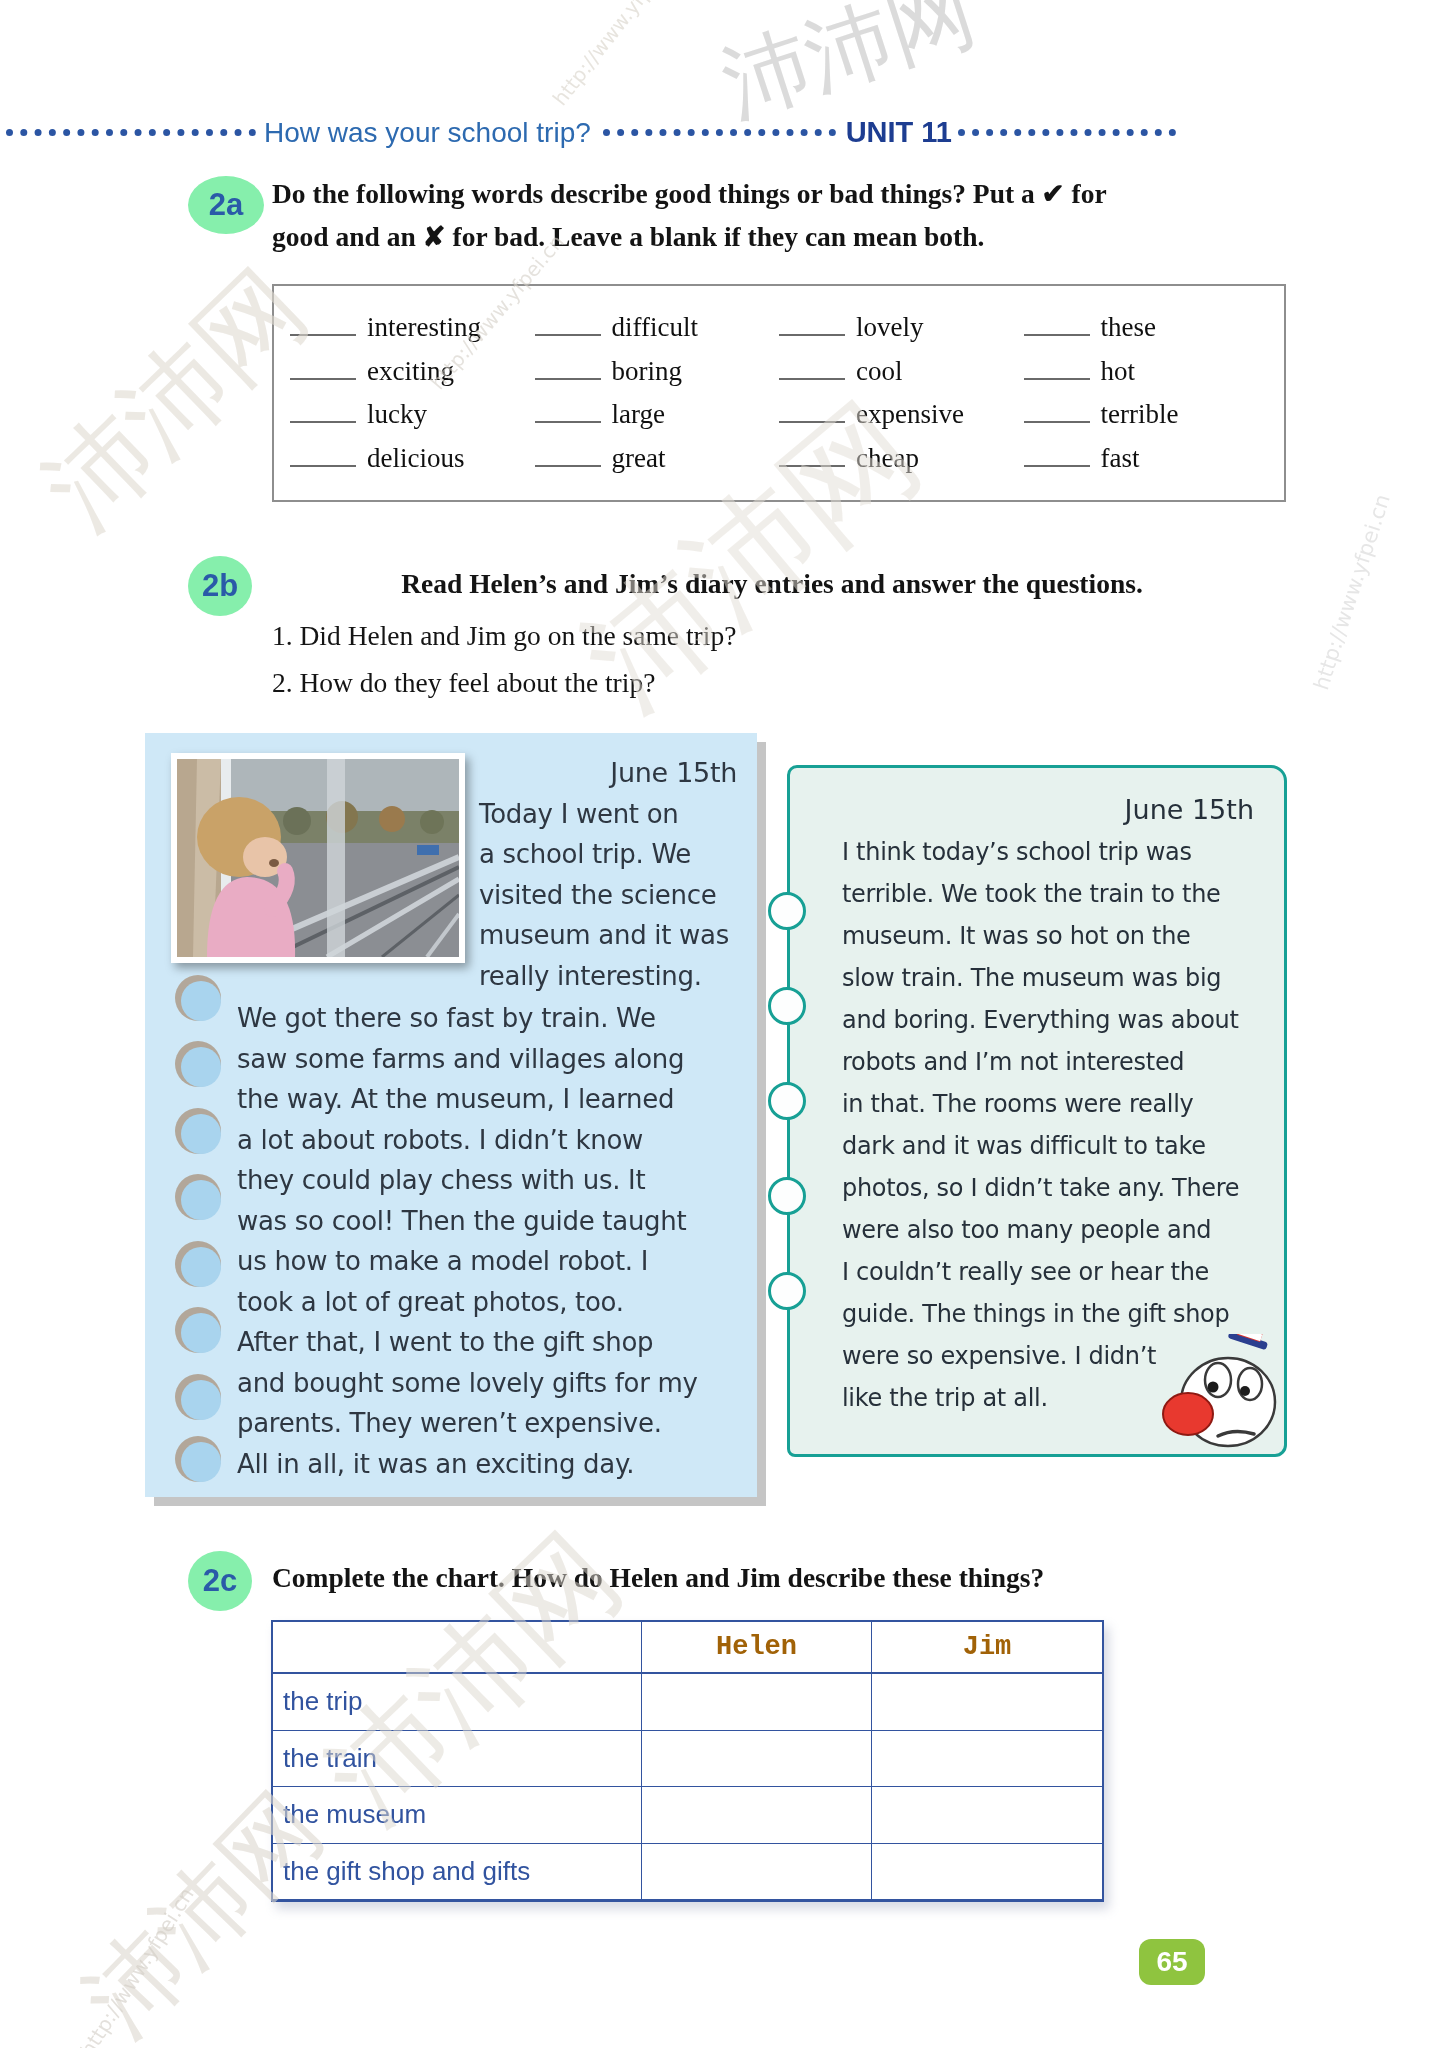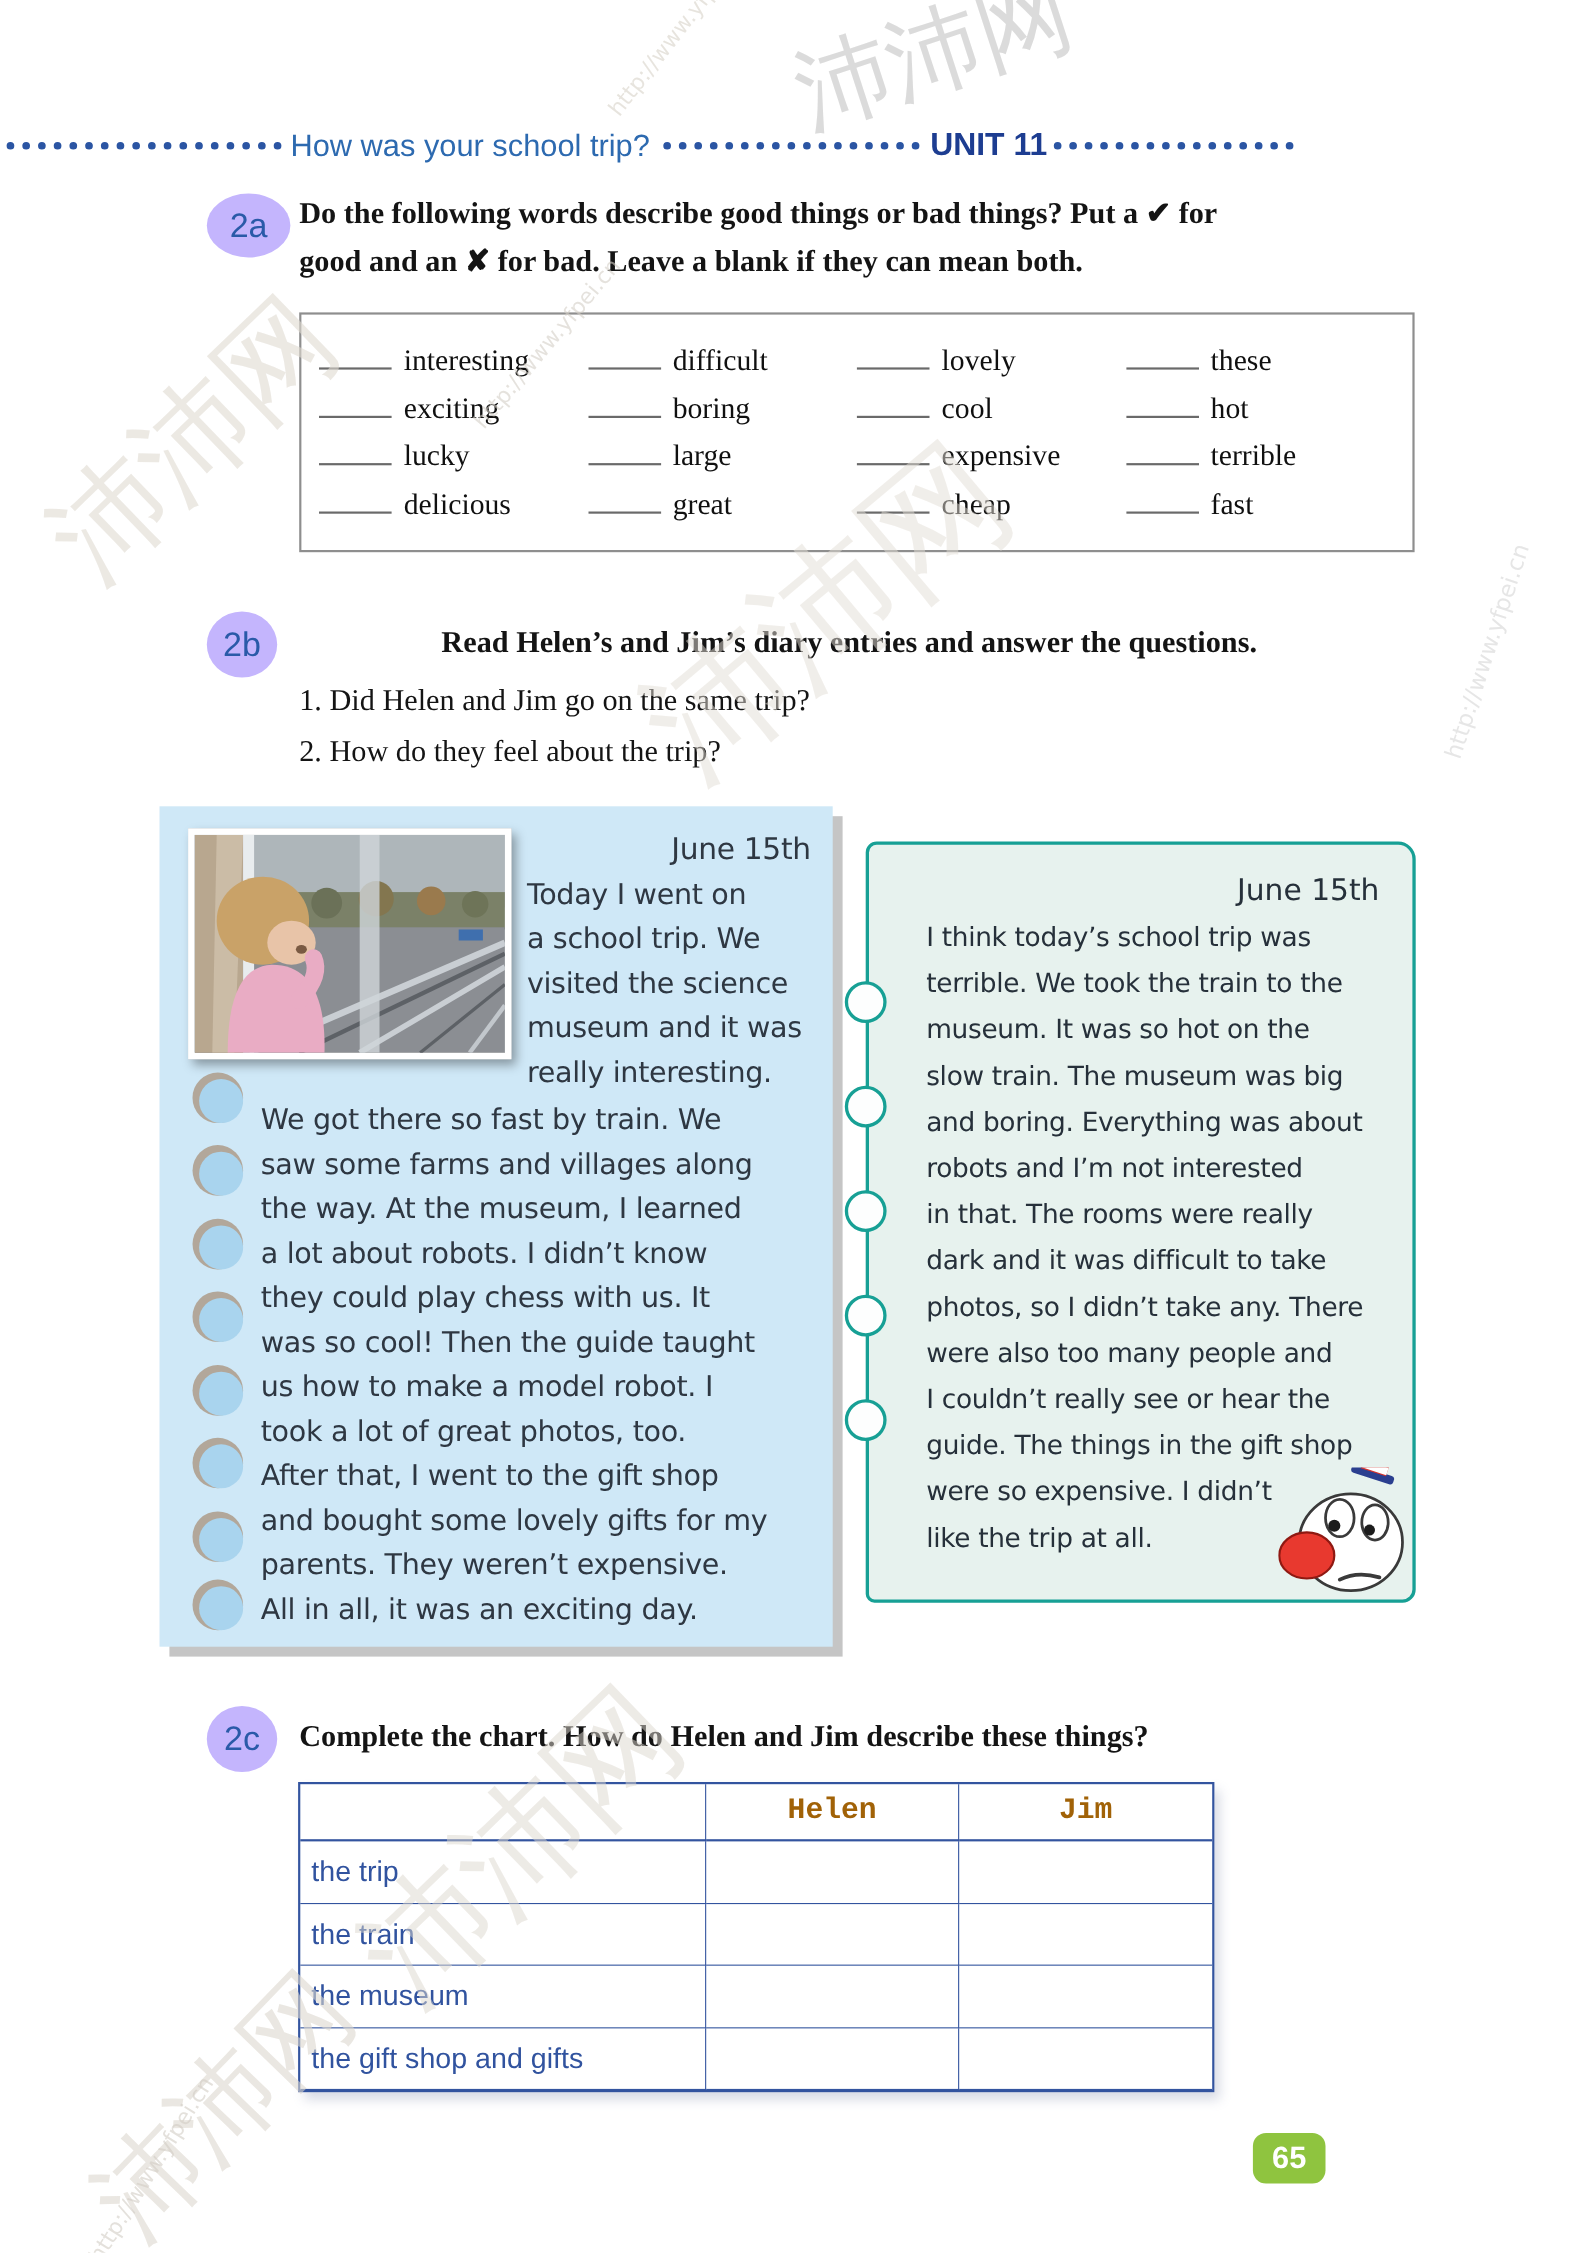--- a/index.html
+++ b/index.html
@@ -22,23 +22,23 @@
   
   .header{position:absolute;top:116px;left:6px;width:1170px;display:flex;align-items:center;z-index:2;}
   .dots{border-top:7px dotted #2b55a3;height:0;}
   .d1{width:250px;} .d2{flex:1;margin:0 4px;} .d3{width:218px;}
   .h-title{color:#2d6ab0;font-family:"Liberation Sans",sans-serif;font-size:28px;
            white-space:nowrap;padding:0 8px;}
   .h-unit{color:#1d3d91;font-family:"Liberation Sans",sans-serif;font-size:29px;
           font-weight:bold;white-space:nowrap;padding:0 6px;}
 
   
-  .badge{position:absolute;background:#c4b5fd;border-radius:50%;display:flex;align-items:center;
+  .badge{position:absolute;background:#86efac;border-radius:50%;display:flex;align-items:center;
          justify-content:center;color:#2a5aa8;font-family:"Liberation Sans",sans-serif;
-         font-weight:normal;font-size:31px;z-index:2;}
+         font-weight:bold;font-size:31px;z-index:2;}
   #badge2a{left:188px;top:176px;width:76px;height:58px;}
   #badge2b{left:188px;top:556px;width:64px;height:60px;}
   #badge2c{left:188px;top:1551px;width:64px;height:60px;}
 
   
   .instr{position:absolute;font-weight:bold;font-size:27.5px;color:#141414;line-height:43px;z-index:2;}
   #instr2a{left:272px;top:172px;width:1040px;}
   #instr2b{left:272px;top:562px;width:1000px;text-align:center;}
   #instr2c{left:272px;top:1556px;width:1010px;}
   .instr div{white-space:nowrap;}

